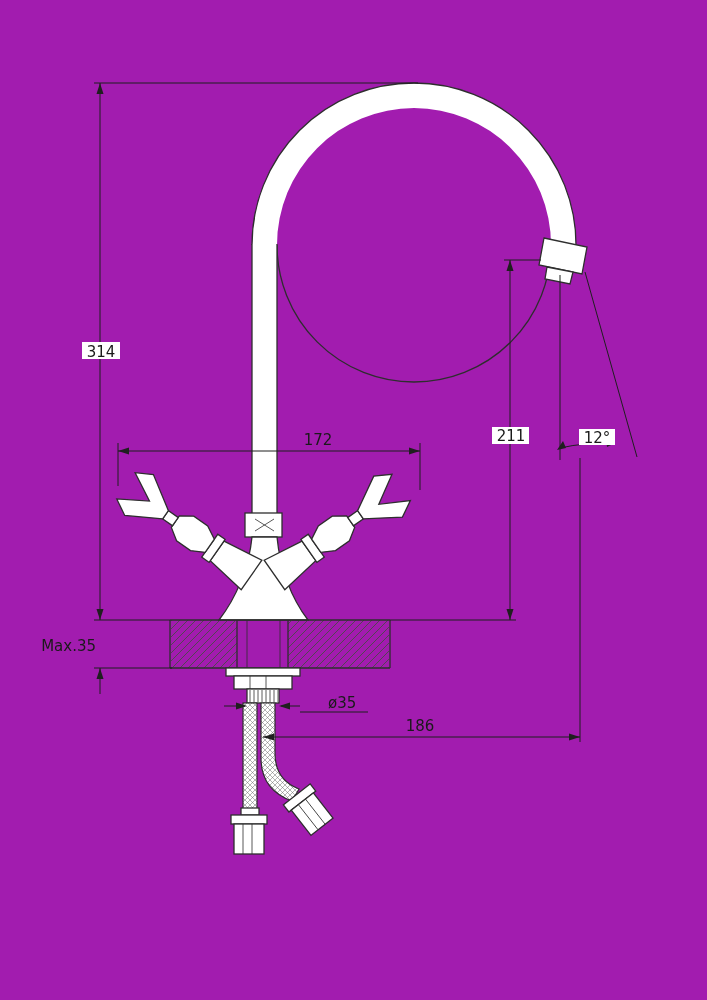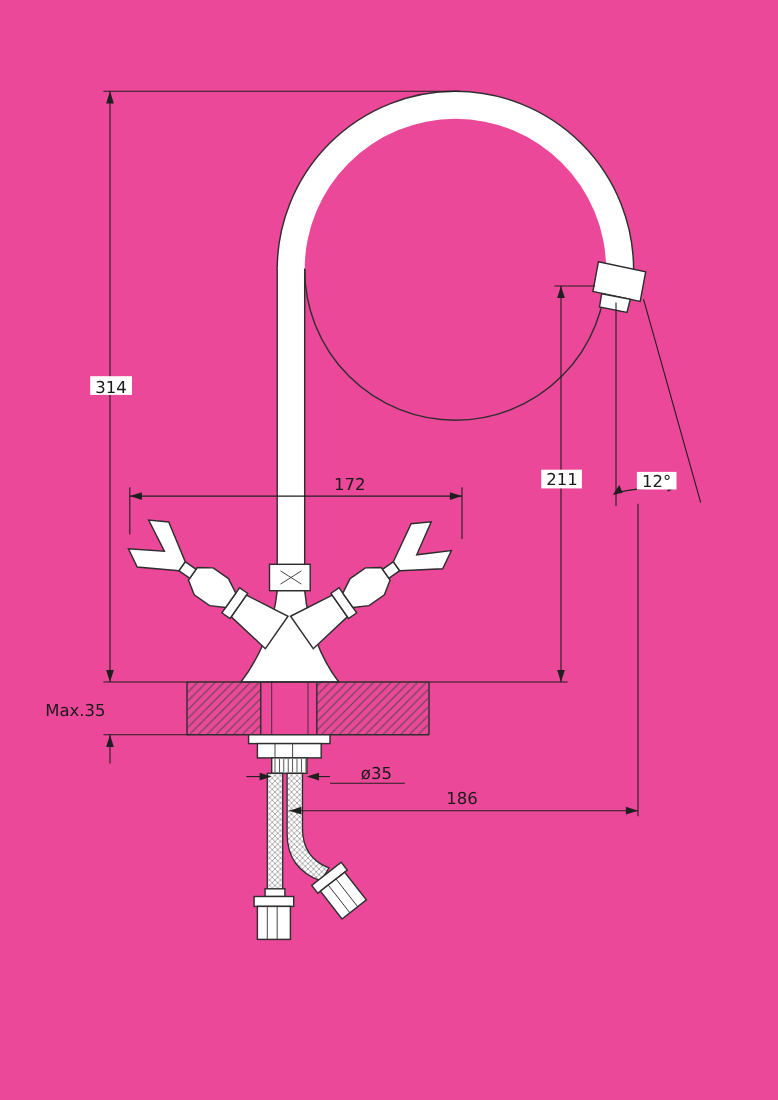--- a/index.html
+++ b/index.html
@@ -1,16 +1,16 @@
 <!DOCTYPE html>
 <html><head>
 <meta charset="utf-8">
 <style>
   html,body{margin:0;padding:0;background:#fff;}
-  .stage{position:relative;width:707px;height:1000px;background:#ec4899;overflow:hidden;
+  .stage{position:relative;width:707px;height:1000px;background:#a21caf;overflow:hidden;
          font-family:"DejaVu Sans","Liberation Sans",sans-serif;}
   svg{display:block;}
   .outline{stroke:#2e2e2e;stroke-width:1.3;fill:none;}
   .solid{stroke:#2e2e2e;stroke-width:1.3;fill:#ffffff;}
   .thin{stroke:#2e2e2e;stroke-width:0.8;fill:none;}
   .dim{stroke:#1f1f1f;stroke-width:1;fill:none;}
   .dimfill{fill:#1f1f1f;stroke:none;}
   .dimtext{font-family:"DejaVu Sans","Liberation Sans",sans-serif;font-size:15px;fill:#1a1a1a;}
   .bg{fill:#ffffff;stroke:none;}
 </style>

